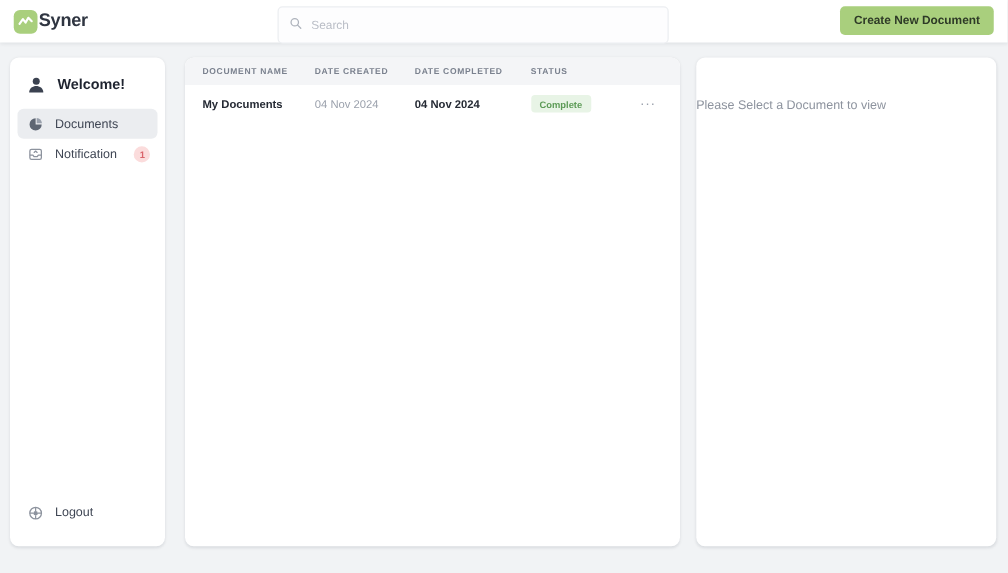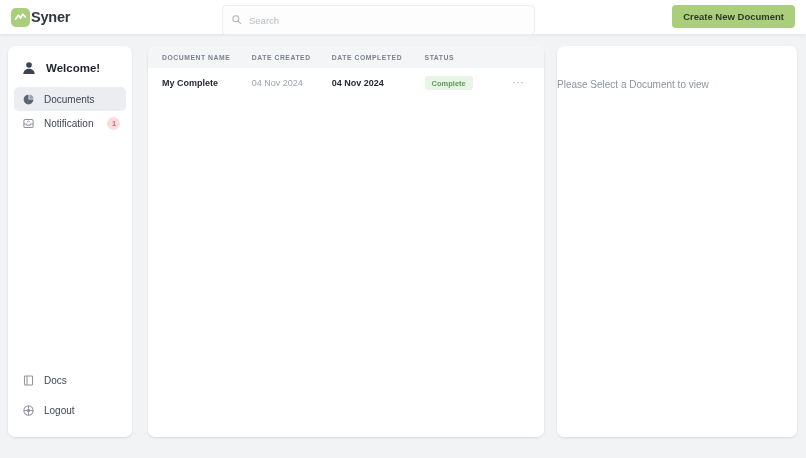--- a/index.html
+++ b/index.html
@@ -315,29 +315,20 @@
           </svg>
         </span>
         <span>Notification</span>
         <span class="badge">1</span>
       </div>
 
     </div>
 
     <div class="nav-bottom">
 
-      <div class="nav-item">
-        <span class="icon">
-          <svg width="13" height="13" viewBox="0 0 24 24" aria-hidden="true">
-            <rect x="4.5" y="3.5" width="15" height="17" rx="1.8" fill="none" stroke="#8d939e" stroke-width="1.9"></rect>
-            <line x1="9.3" y1="3.5" x2="9.3" y2="20.5" stroke="#8d939e" stroke-width="1.9"></line>
-          </svg>
-        </span>
-        <span>Docs</span>
-      </div>
 
       <div class="nav-spacer"></div>
 
 
       <div class="nav-spacer"></div>
 
       <div class="nav-item">
         <span class="icon">
           <svg width="13" height="13" viewBox="0 0 24 24" aria-hidden="true">
             <circle cx="12" cy="12" r="8.6" fill="none" stroke="#8d939e" stroke-width="1.9"></circle>
@@ -358,21 +349,21 @@
 
     <div class="table-head">
       <div class="col-name">DOCUMENT NAME</div>
       <div class="col-created">DATE CREATED</div>
       <div class="col-completed">DATE COMPLETED</div>
       <div class="col-status">STATUS</div>
       <div class="col-actions"></div>
     </div>
 
     <div class="table-row">
-      <div class="col-name cell-strong">My Complete</div>
+      <div class="col-name cell-strong">My Documents</div>
       <div class="col-created cell-muted">04 Nov 2024</div>
       <div class="col-completed cell-strong">04 Nov 2024</div>
       <div class="col-status">
         <span class="status-pill">Complete</span>
       </div>
       <div class="col-actions">
         <span class="dots">···</span>
       </div>
     </div>
 

